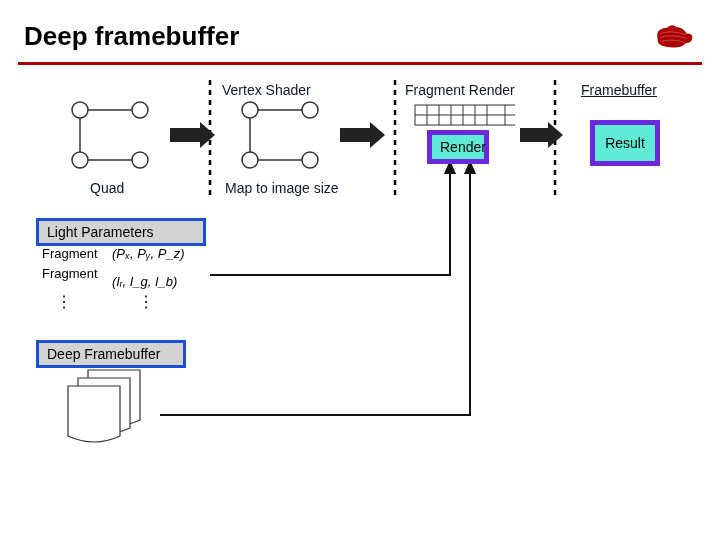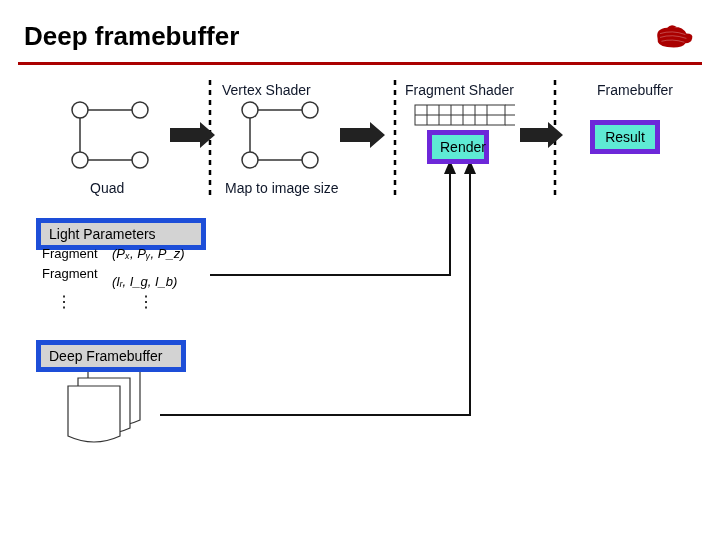--- a/index.html
+++ b/index.html
@@ -46,21 +46,21 @@
   .box {
     position: absolute;
     border: 5px solid #6d28d9;
     background: #5eead4;
     font-size: 14px;
     padding: 4px 8px;
     text-align: center;
   }
   .param-header {
     position: absolute;
-    border: 5px solid #1d4ed8;
+    border: 3px solid #1d4ed8;
     background: #d3d3d3;
     font-size: 14px;
     padding: 3px 8px;
   }
   .param-row {
     position: absolute;
     font-size: 13px;
   }
   .vdots {
     position: absolute;
@@ -170,29 +170,29 @@
   <path class="arrow-line" d="M160 415 L470 415 L470 160" marker-end="url(#ah)"></path>
 
   <g>
     <path class="page-sheet" d="M88 370 L140 370 L140 420 Q114 432 88 420 Z"></path>
     <path class="page-sheet" d="M78 378 L130 378 L130 428 Q104 440 78 428 Z"></path>
     <path class="page-sheet" d="M68 386 L120 386 L120 436 Q94 448 68 436 Z"></path>
   </g>
 </svg>
 
 <div class="label" style="left:222px; top:82px;">Vertex Shader</div>
-<div class="label" style="left:405px; top:82px;">Fragment Shader</div>
-<div class="label" style="left:597px; top:82px;">Framebuffer</div>
+<div class="label" style="left:405px; top:82px;">Fragment Render</div>
+<div class="label" style="left:581px; top:82px;text-decoration:underline;">Framebuffer</div>
 
 <div class="label" style="left:90px; top:180px;">Quad</div>
 <div class="label" style="left:225px; top:180px;">Map to image size</div>
 
 <div class="box" style="left:427px; top:130px; width:62px;">Render</div>
 
-<div class="box" style="left:590px; top:120px; width:70px; padding:4px 8px;">Result</div>
+<div class="box" style="left:590px; top:120px; width:70px; padding:10px 8px;">Result</div>
 
 <div class="param-header" style="left:36px; top:218px; width:170px;">Light Parameters</div>
 <div class="param-row" style="left:42px; top:246px;">Fragment</div>
 <div class="param-row" style="left:112px; top:246px; font-style:italic;">(Pₓ, Pᵧ, P_z)</div>
 <div class="param-row" style="left:42px; top:266px;">Fragment</div>
 <div class="param-row" style="left:112px; top:266px; font-style:italic;margin-top:8px;">(Iᵣ, I_g, I_b)</div>
 <div class="vdots" style="left:56px; top:292px;">⋮</div>
 <div class="vdots" style="left:138px; top:292px;">⋮</div>
 
 <div class="param-header" style="left:36px; top:340px; width:150px;">Deep Framebuffer</div>

